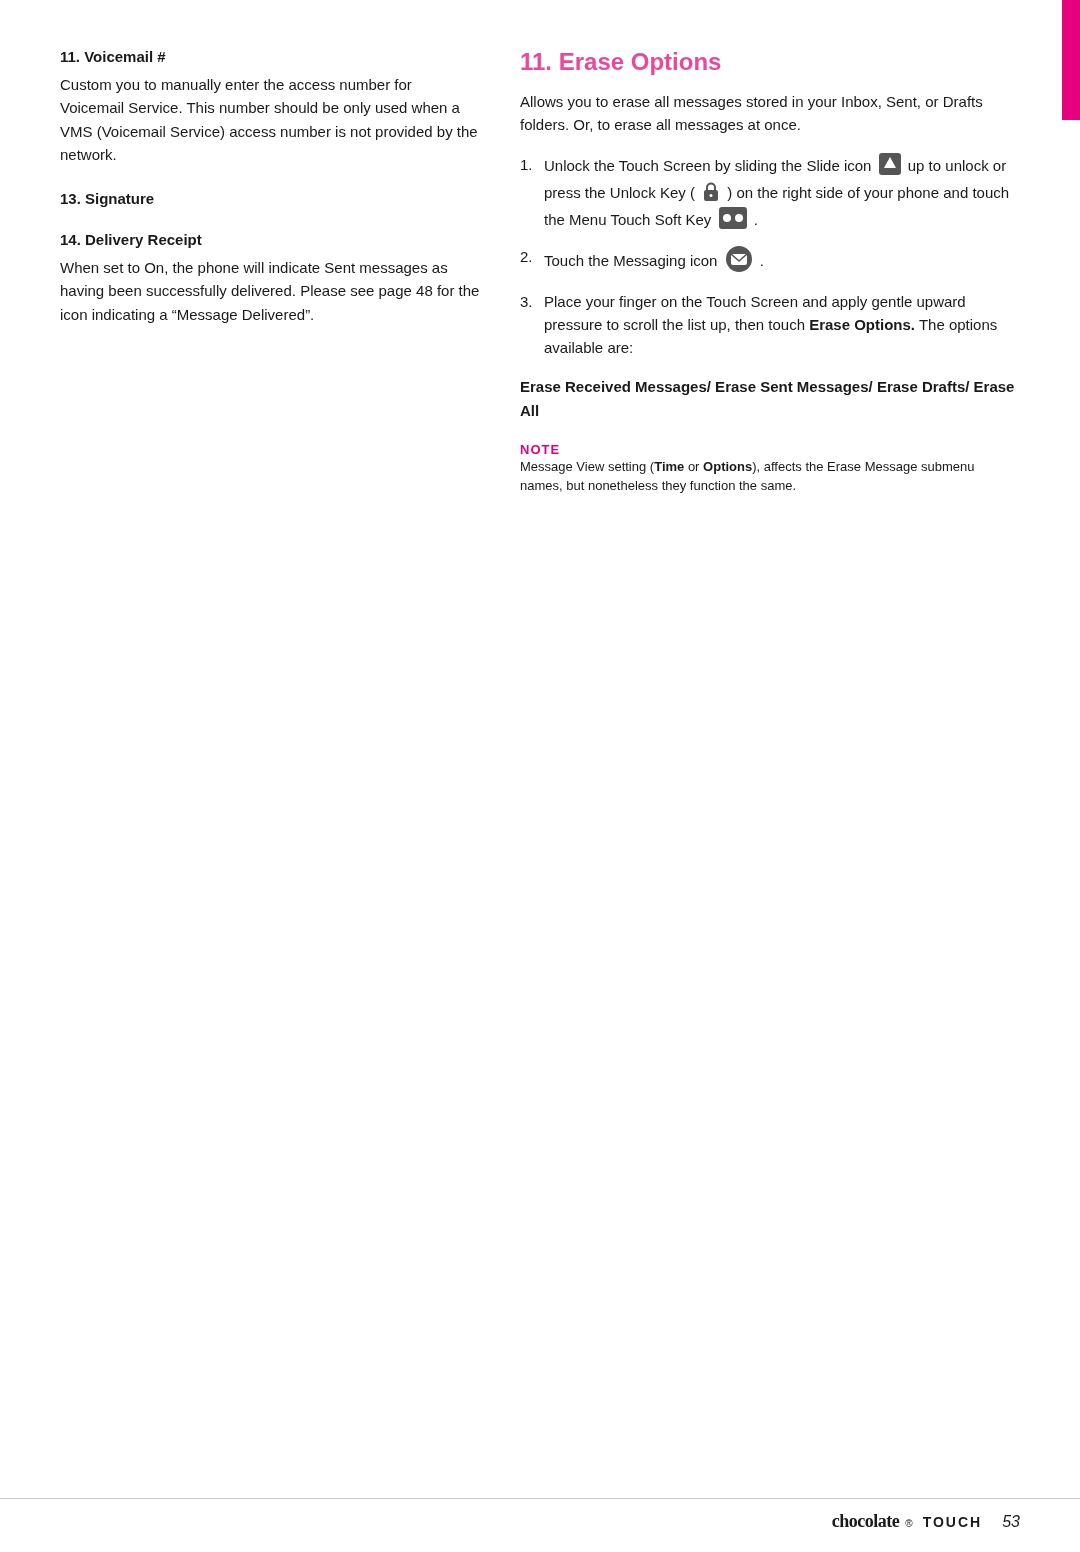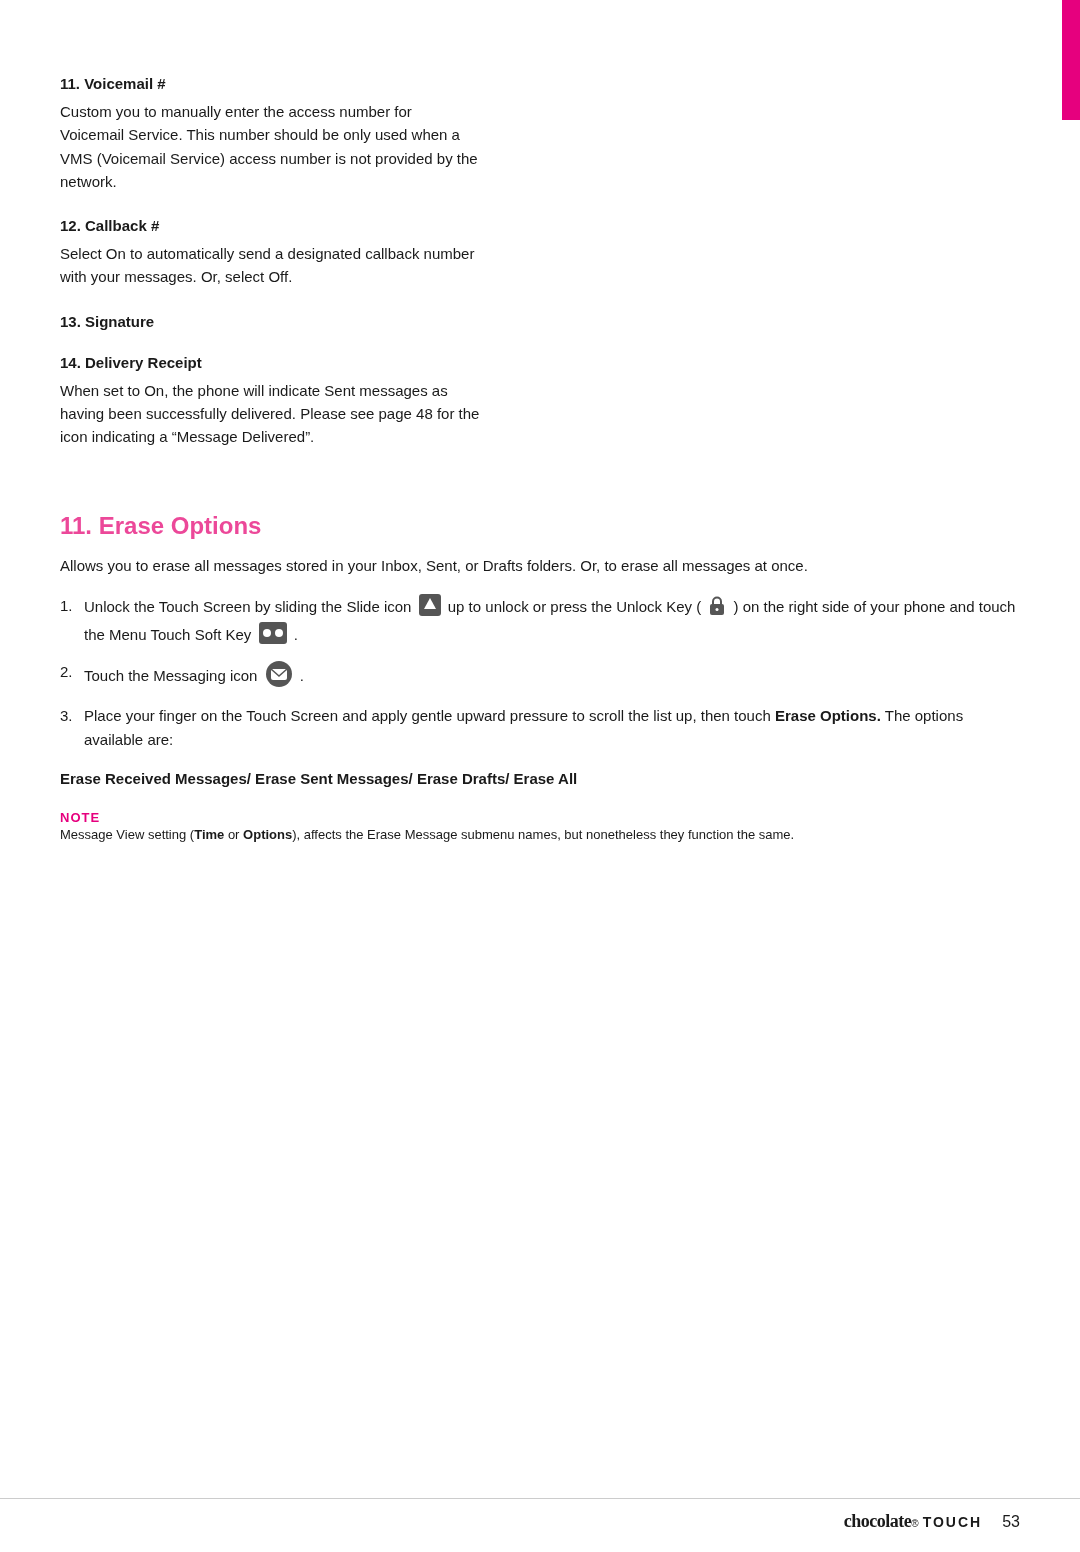--- a/index.html
+++ b/index.html
@@ -29,22 +29,21 @@
       position: absolute;
       top: 0;
       right: 0;
       width: 18px;
       height: 120px;
       background: #e6007e;
     }
 
     .content-area {
       display: flex;
-      flex-direction: column;
-      padding: 75px 60px 40px 60px;
+      padding: 48px 60px 40px 60px;
       gap: 40px;
       flex: 1;
     }
 
     
     .left-column {
       width: 420px;
       flex-shrink: 0;
     }
 
@@ -144,21 +143,21 @@
       align-items: center;
       justify-content: flex-end;
       padding: 12px 60px 20px 60px;
       border-top: 1px solid #cccccc;
       margin-top: auto;
     }
 
     .footer-brand {
       display: flex;
       align-items: baseline;
-      gap: 0;
+      gap: 6px;
     }
 
     .footer-brand-name {
       font-family: Georgia, serif;
       font-size: 18px;
       font-weight: bold;
       color: #1a1a1a;
       letter-spacing: -0.5px;
     }
 
@@ -173,20 +172,21 @@
       font-weight: bold;
       color: #1a1a1a;
       letter-spacing: 2px;
       text-transform: uppercase;
     }
 
     .footer-page-num {
       font-size: 16px;
       color: #1a1a1a;
       margin-left: 16px;
+      font-style: italic;
     }
 
     .erase-options-bold {
       font-weight: bold;
       font-size: 15px;
       line-height: 1.55;
       margin-top: 8px;
       margin-bottom: 20px;
     }
   </style>
@@ -199,24 +199,20 @@
 
   <div class="content-area">
 
     <div class="left-column">
 
       <div class="section-block">
         <div class="section-heading">11. Voicemail #</div>
         <p class="body-text">Custom you to manually enter the access number for Voicemail Service. This number should be only used when a VMS (Voicemail Service) access number is not provided by the network.</p>
       </div>
 
-      <div class="section-block">
-        <div class="section-heading">12. Callback #</div>
-        <p class="body-text">Select On to automatically send a designated callback number with your messages. Or, select Off.</p>
-      </div>
 
       <div class="section-block">
         <div class="section-heading">13. Signature</div>
       </div>
 
       <div class="section-block">
         <div class="section-heading">14. Delivery Receipt</div>
         <p class="body-text">When set to On, the phone will indicate Sent messages as having been successfully delivered. Please see page 48 for the icon indicating a “Message Delivered”.</p>
       </div>
 

